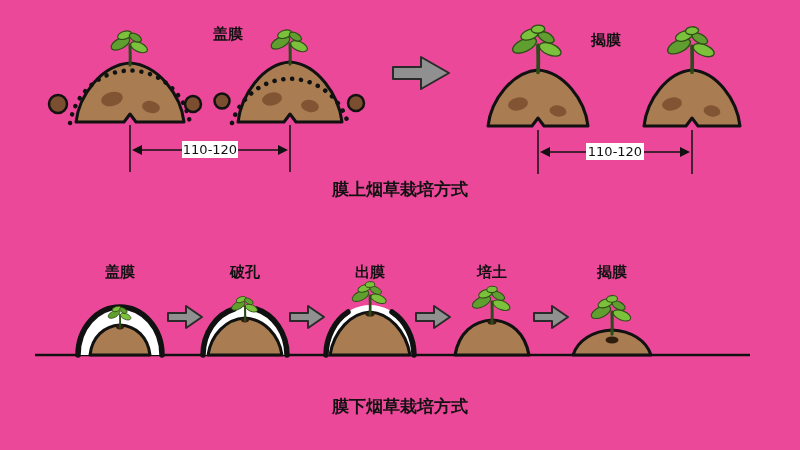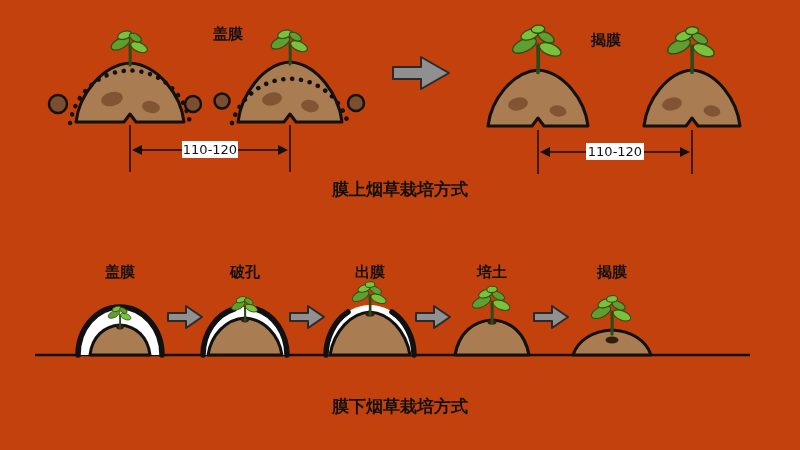--- a/index.html
+++ b/index.html
@@ -1,16 +1,16 @@
 <!DOCTYPE html>
 <html style="--soil: #a97c52; --soil-dark: #7a4e2e; --leaf-light: #7cc13c; --leaf-dark: #5f9e2f; --outline: #111111; --arrow-gray: #909090;"><head>
 <meta charset="utf-8">
 <style>
   html, body { margin: 0; padding: 0; background: #ffffff; }
-  #stage { width: 800px; height: 450px; position: relative; background: #c2410c; overflow: hidden; }
+  #stage { width: 800px; height: 450px; position: relative; background: #ec4899; overflow: hidden; }
   svg { display: block; }
 
   .mound   { fill: var(--soil, #a97c52); stroke: var(--outline, #111); stroke-width: 3; stroke-linejoin: round; }
   .mound4  { stroke-width: 3.2; }
   .patch   { fill: var(--soil-dark, #7a4e2e); opacity: .85; }
   .clod    { fill: var(--soil-dark, #7a4e2e); stroke: var(--outline, #111); stroke-width: 2.5; }
   .film-dots { fill: none; stroke: var(--outline, #111); stroke-width: 4.5; stroke-dasharray: 0.1 8.8; stroke-linecap: round; }
   .dome      { fill: #fff; stroke: var(--outline, #111); stroke-width: 5.5; stroke-linecap: round; }
   .dome-fill { fill: #fff; stroke: none; }
   .dome-arc  { fill: none; stroke: var(--outline, #111); stroke-width: 5.5; stroke-linecap: round; }

